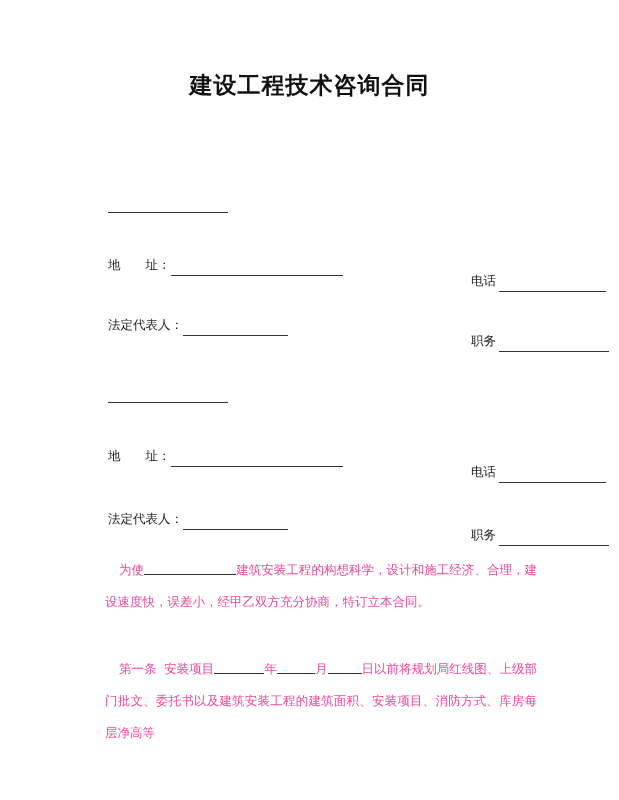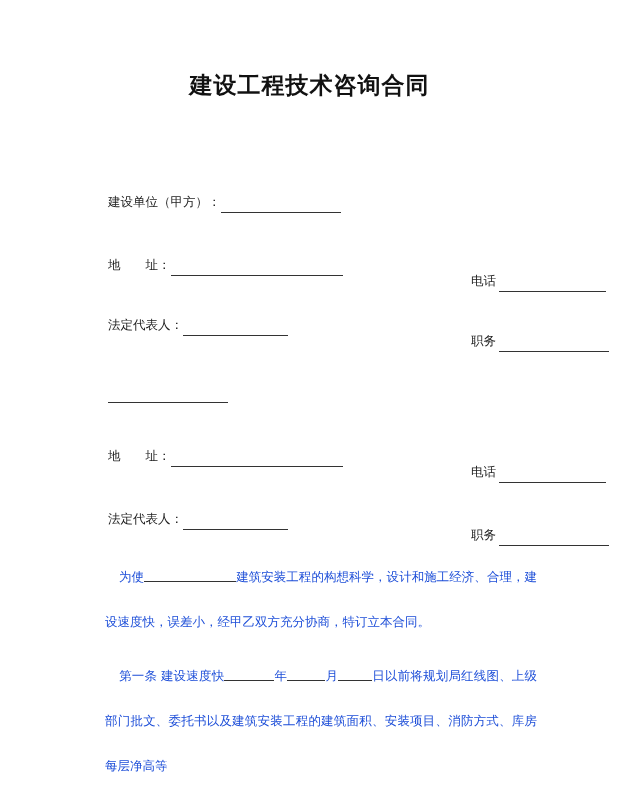--- a/index.html
+++ b/index.html
@@ -56,23 +56,23 @@
     position: absolute;
     left: 0;
     top: 16px;
     white-space: nowrap;
   }
   .para {
     position: absolute;
     left: 105px;
     width: 432px;
     font-size: 12.5px;
-    line-height: 45px;
-    font-family: Liberation Sans, sans-serif;
-    color: #1d4ed8;
+    line-height: 32px;
+    font-family: Liberation Mono, monospace;
+    color: #ec4899;
     text-align: justify;
     text-justify: inter-ideograph;
   }
   .para .indent {
     display: inline-block;
     width: 14px;
   }
   .inline-blank {
     display: inline-block;
     vertical-align: baseline;
@@ -82,26 +82,26 @@
   }
 </style>
 </head>
 <body>
 
 <div class="page">
 
   <div class="doc-title">建设工程技术咨询合同</div>
 
   <div id="fields-container">
-      <div class="field-row" style="top: 191px;"><span class="lbl">建设单位（甲方）：</span><span class="blank" style="width: 120px;"></span></div>
+      <div class="field-row" style="top: 191px;"><span class="blank" style="width: 120px;"></span></div>
       <div class="field-row" style="top: 254px;"><span class="lbl">地　　址：</span><span class="blank" style="width: 172px;"></span><span class="col2" style="left: 363px;"><span class="lbl">电话</span><span> </span><span class="blank" style="width: 107px;"></span></span></div>
       <div class="field-row" style="top: 314px;"><span class="lbl">法定代表人：</span><span class="blank" style="width: 105px;"></span><span class="col2" style="left: 363px;"><span class="lbl">职务</span><span> </span><span class="blank" style="width: 110px;"></span></span></div>
       <div class="field-row" style="top: 381px;"><span class="blank" style="width: 120px;"></span></div>
       <div class="field-row" style="top: 445px;"><span class="lbl">地　　址：</span><span class="blank" style="width: 172px;"></span><span class="col2" style="left: 363px;"><span class="lbl">电话</span><span> </span><span class="blank" style="width: 107px;"></span></span></div>
       <div class="field-row" style="top: 508px;"><span class="lbl">法定代表人：</span><span class="blank" style="width: 105px;"></span><span class="col2" style="left: 363px;"><span class="lbl">职务</span><span> </span><span class="blank" style="width: 110px;"></span></span></div>
     </div>
 
   <div id="paras-container">
       <div class="para" style="top: 555px;"><span class="indent"></span><span>为使</span><span class="inline-blank" style="width: 92px;"></span><span>建筑安装工程的构想科学，设计和施工经济、合理，建设速度快，误差小，经甲乙双方充分协商，特订立本合同。</span></div>
-      <div class="para" style="top: 654px;"><span class="indent"></span><span>第一条  建设速度快</span><span class="inline-blank" style="width: 50px;"></span><span>年</span><span class="inline-blank" style="width: 38px;"></span><span>月</span><span class="inline-blank" style="width: 34px;"></span><span>日以前将规划局红线图、上级部门批文、委托书以及建筑安装工程的建筑面积、安装项目、消防方式、库房每层净高等</span></div>
+      <div class="para" style="top: 654px;"><span class="indent"></span><span>第一条  安装项目</span><span class="inline-blank" style="width: 50px;"></span><span>年</span><span class="inline-blank" style="width: 38px;"></span><span>月</span><span class="inline-blank" style="width: 34px;"></span><span>日以前将规划局红线图、上级部门批文、委托书以及建筑安装工程的建筑面积、安装项目、消防方式、库房每层净高等</span></div>
     </div>
 
 </div>
 
 </body></html>

